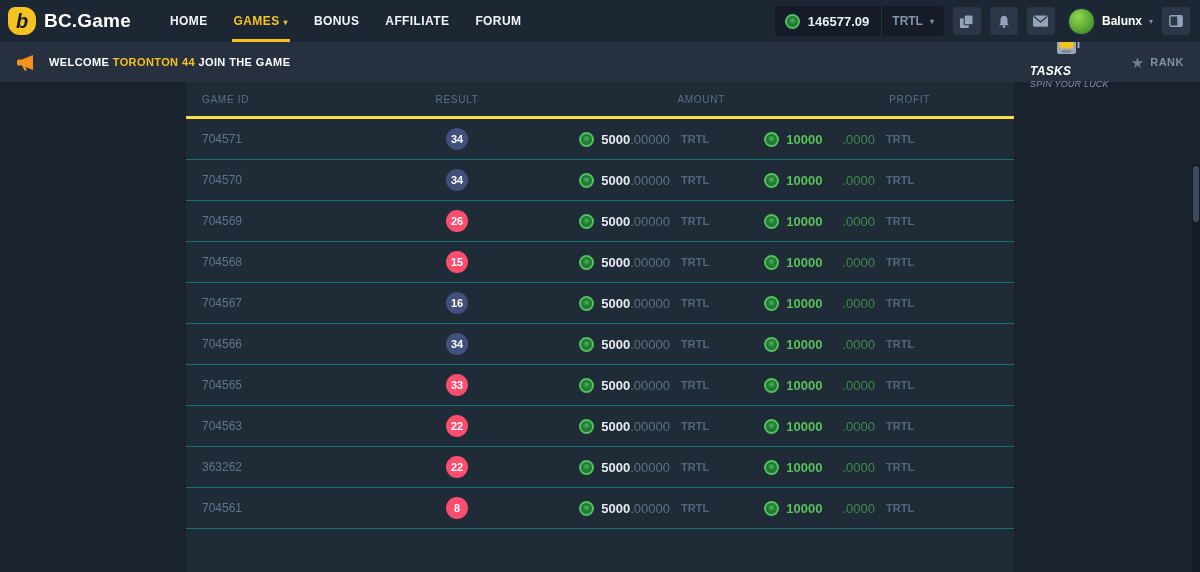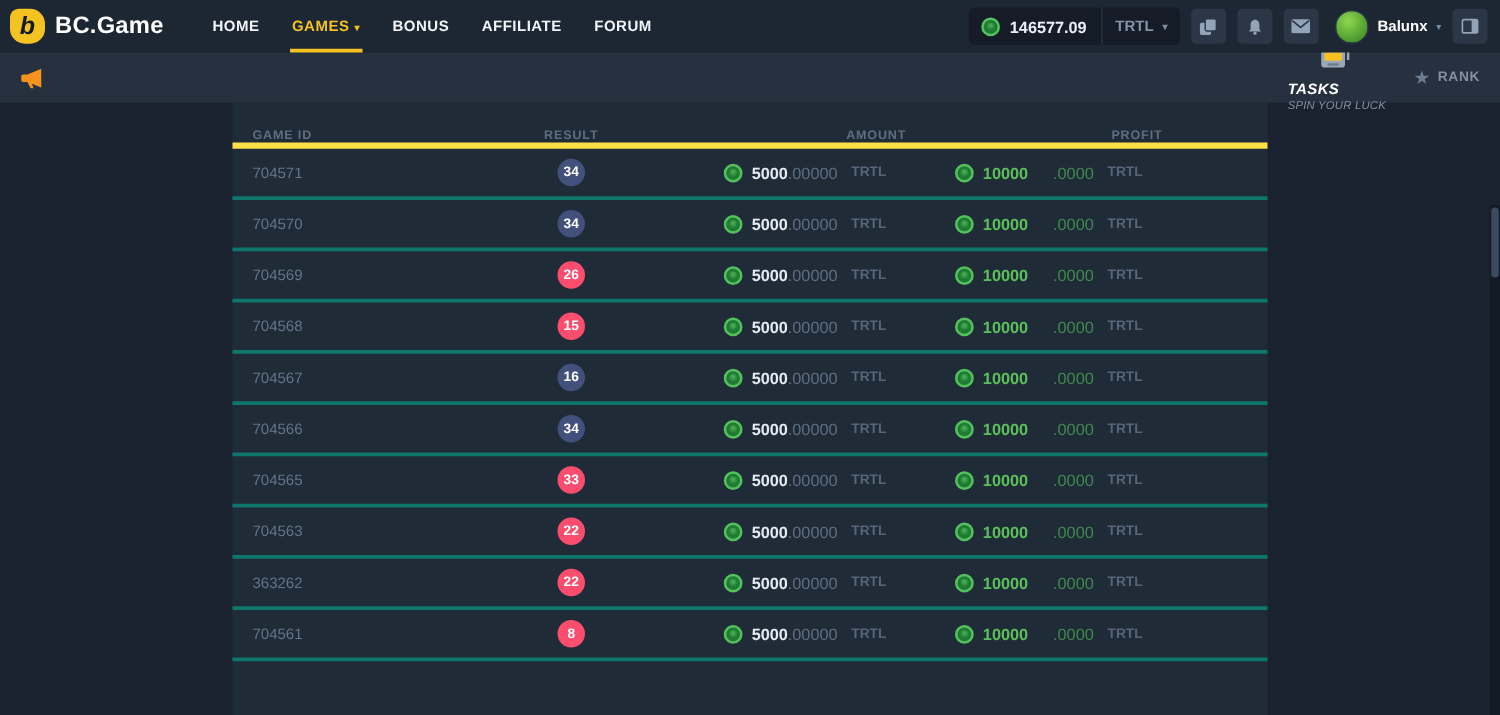--- a/index.html
+++ b/index.html
@@ -75,25 +75,25 @@
   .rank { display:flex; align-items:center; gap:6px; cursor:pointer; }
   .rank-star { color:#6e7c90; font-size:15px; line-height:1; }
   .rank-label { color:#8491a4; font-weight:bold; font-size:11px; letter-spacing:.5px; }
 
   
   .main { height:490px; background:#1a2230; position:relative; }
   .container { width:828px; margin:0 auto; background:#202b38; min-height:490px; }
 
   .trow {
     display:flex; align-items:center; height:41px;
-    border-bottom:3px solid #0f766e; padding:0 84px 0 16px;
+    border-bottom:1px solid #0f766e; padding:0 84px 0 16px;
   }
   .thead {
-    height:37px; border-bottom:5px solid #fde047;
-    color:#5f6e83; font-size:10px; font-weight:bold; letter-spacing:.7px;align-items:flex-end;
+    height:37px; border-bottom:3px solid #fde047;
+    color:#5f6e83; font-size:10px; font-weight:normal; letter-spacing:.7px;
   }
   .h-id { width:225px; }
   .h-result { width:60px; text-align:center; }
   .h-amount { flex:1; text-align:right; }
   .h-profit { width:205px; text-align:right; }
 
   .col-id { width:225px; color:#64748a; font-size:12px; }
   .col-result { width:60px; display:flex; justify-content:center; }
   .col-amount { flex:1; display:flex; align-items:center; justify-content:flex-end; gap:7px; }
   .col-cur { width:55px; padding-left:11px; color:#56657a; font-size:11px; font-weight:bold; }
@@ -211,20 +211,25 @@
       </svg>
     </div>
   </div>
 </header>
 
 <div class="banner">
   <svg width="21" height="17" viewBox="0 0 21 17">
     <path d="M17 1 L6 5.5 H2.5 A1.5 1.5 0 0 0 1 7 V10 A1.5 1.5 0 0 0 2.5 11.5 H6 L17 16 Z" fill="#f6921e"></path>
     <path d="M6 11.5 L8.5 16.5 H11 L8.8 11.5 Z" fill="#f6921e"></path>
   </svg>
+  <div class="banner-text">
+    <span>WELCOME</span>
+    <span class="hl">TORONTON 44</span>
+    <span>JOIN THE GAME</span>
+  </div>
 
   <div class="banner-right">
     <div class="tasks">
       <svg width="26" height="22" viewBox="0 0 26 22">
         <rect x="1" y="4" width="19" height="15" rx="2.5" fill="#9aa7b8"></rect>
         <rect x="3.5" y="7" width="14" height="6.5" rx="1" fill="#f5c321"></rect>
         <rect x="6" y="15.5" width="9" height="2" rx="1" fill="#6e7c90"></rect>
         <rect x="21.5" y="7" width="2" height="6" fill="#9aa7b8"></rect>
         <circle cx="22.5" cy="5.2" r="2" fill="#f5c321"></circle>
       </svg>

